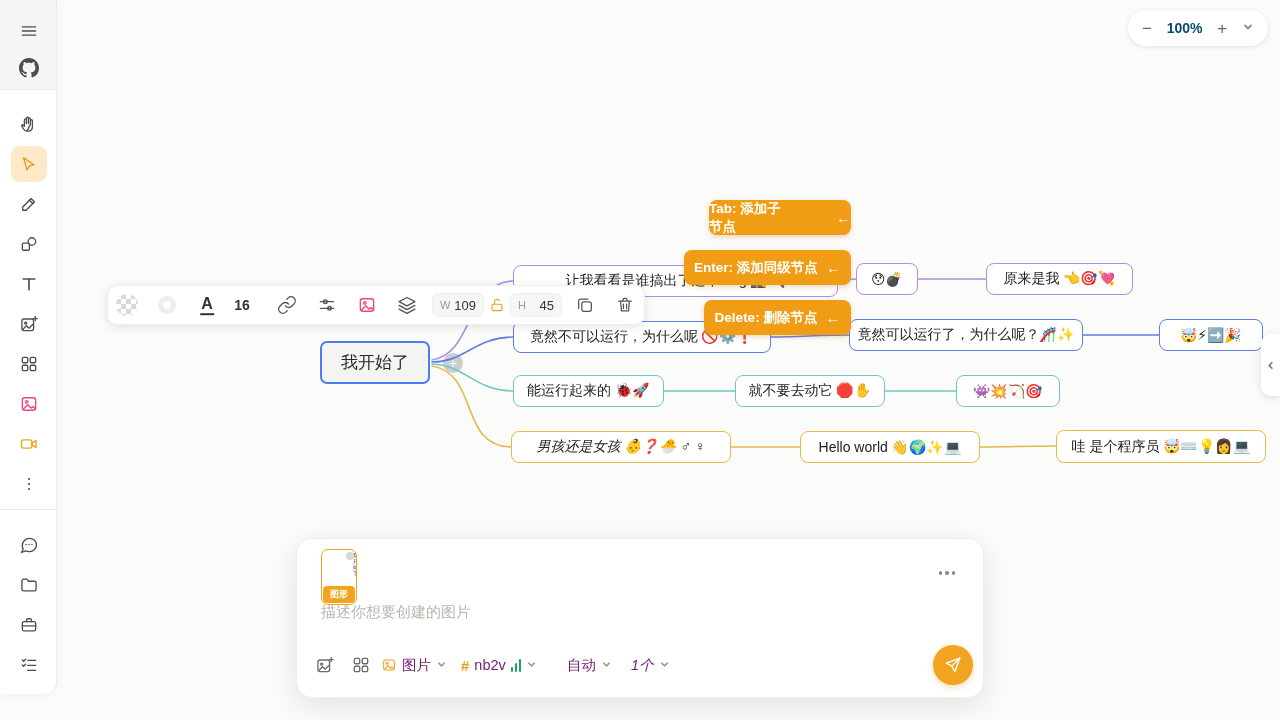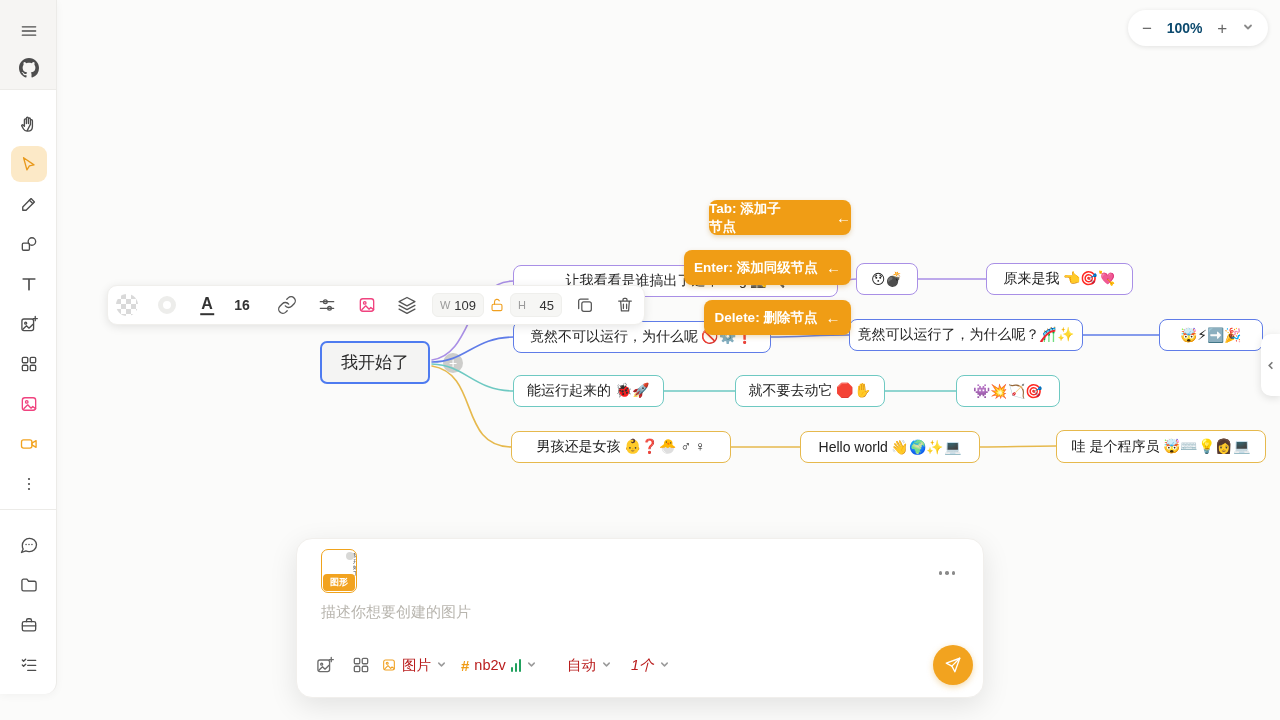--- a/index.html
+++ b/index.html
@@ -71,34 +71,34 @@
   
   .collapse-tab{position:absolute;left:1261px;top:334px;width:19px;height:62px;background:#fff;
                 border-radius:10px 0 0 10px;box-shadow:0 2px 8px rgba(0,0,0,.12);display:flex;
                 align-items:center;justify-content:center;z-index:5;cursor:pointer;}
   .collapse-tab svg{stroke:#777;fill:none;stroke-width:1.8;stroke-linecap:round;stroke-linejoin:round;}
 
   
   .prompt-panel{position:absolute;left:296px;top:538px;width:688px;height:160px;background:#fff;
                 border:1px solid #f1efec;border-radius:16px;box-shadow:0 8px 28px rgba(0,0,0,.10);
                 z-index:15;}
-  .attach-thumb{position:absolute;left:24px;top:10px;width:36px;height:44px;border:1.5px solid #f0a31c;
+  .attach-thumb{position:absolute;left:24px;top:10px;width:36px;height:56px;border:1.5px solid #f0a31c;
                 border-radius:7px;background:#fff;overflow:hidden;cursor:pointer;padding-left:29px;}
   .attach-thumb .mini-text{font-size:5px;color:#333;padding:2px 2px 0 2px;line-height:1.2;}
   .attach-thumb .close-dot{position:absolute;top:2px;right:2px;width:8px;height:8px;border-radius:50%;
                 background:#d8d8d6;}
   .attach-badge{position:absolute;left:1px;right:1px;bottom:1px;height:17px;background:#f2a31f;
                 border-radius:4px;color:#fff;font-size:9px;font-weight:700;display:flex;
                 align-items:center;justify-content:center;}
   .more-dots{position:absolute;right:28px;top:32px;display:flex;gap:3px;cursor:pointer;}
   .more-dots i{width:3.5px;height:3.5px;border-radius:50%;background:#8a8a8a;}
   .prompt-placeholder{position:absolute;left:24px;top:64px;font-size:15px;color:#b8b5ae;cursor:text;}
   .pp-item{position:absolute;top:116px;height:20px;display:flex;align-items:center;gap:5px;cursor:pointer;}
   .pp-item svg{stroke:#6b6b6b;fill:none;stroke-width:1.6;stroke-linecap:round;stroke-linejoin:round;}
-  .pp-item .txt{font-size:14.5px;color:#b91c1c;}
+  .pp-item .txt{font-size:14.5px;color:#701a75;}
   .pp-item .chev svg{stroke:#9a9a9a;}
   .pp-item.orange-ic svg.main{stroke:#f0a020;}
   .hash{color:#f09c17;font-weight:700;font-size:15px;}
   .sig-bars{display:flex;align-items:flex-end;gap:1.5px;height:13px;}
   .sig-bars i{width:2.5px;background:#21a15e;border-radius:1px;}
   .send-btn{position:absolute;left:636px;top:106px;width:40px;height:40px;border-radius:50%;
             background:#f2a31f;display:flex;align-items:center;justify-content:center;cursor:pointer;
             box-shadow:0 2px 6px rgba(220,150,20,.35);}
   .send-btn svg{stroke:#fff;fill:none;stroke-width:1.8;stroke-linecap:round;stroke-linejoin:round;}
 </style>
@@ -131,21 +131,21 @@
   <div class="node" style="left:986px;top:263px;width:147px;height:32px;border-color:#a98fe6;">原来是我 👈🎯💘</div>
 
   <div class="node" style="left:513px;top:321px;width:258px;height:32px;border-color:#5f7ce8;">竟然不可以运行，为什么呢 🚫⚙️❗</div>
   <div class="node" style="left:849px;top:319px;width:234px;height:32px;border-color:#5f7ce8;">竟然可以运行了，为什么呢？🎢✨</div>
   <div class="node" style="left:1159px;top:319px;width:104px;height:32px;border-color:#5f7ce8;">🤯⚡➡️🎉</div>
 
   <div class="node" style="left:513px;top:375px;width:151px;height:32px;border-color:#6ec9c2;">能运行起来的 🐞🚀</div>
   <div class="node" style="left:735px;top:375px;width:150px;height:32px;border-color:#6ec9c2;">就不要去动它 🛑✋</div>
   <div class="node" style="left:956px;top:375px;width:104px;height:32px;border-color:#6ec9c2;">👾💥🏹🎯</div>
 
-  <div class="node" style="left:511px;top:431px;width:220px;height:32px;border-color:#e6b94d;">男孩还是女孩 👶❓🐣 ♂ ♀</div>
+  <div class="node" style="left:511px;top:431px;width:220px;height:32px;border-color:#e6b94d;font-style:italic;">男孩还是女孩 👶❓🐣 ♂ ♀</div>
   <div class="node" style="left:800px;top:431px;width:180px;height:32px;border-color:#e6b94d;">Hello world 👋🌍✨💻</div>
   <div class="node" style="left:1056px;top:430px;width:210px;height:33px;border-color:#e6b94d;">哇 是个程序员 🤯⌨️💡👩💻</div>
 
   <div class="fmt-toolbar">
     <div class="tb-item" style="left:19px;">
       <div class="checker-circle"></div>
     </div>
     <div class="tb-item" style="left:59px;">
       <div class="pale-circle"></div>
     </div>

